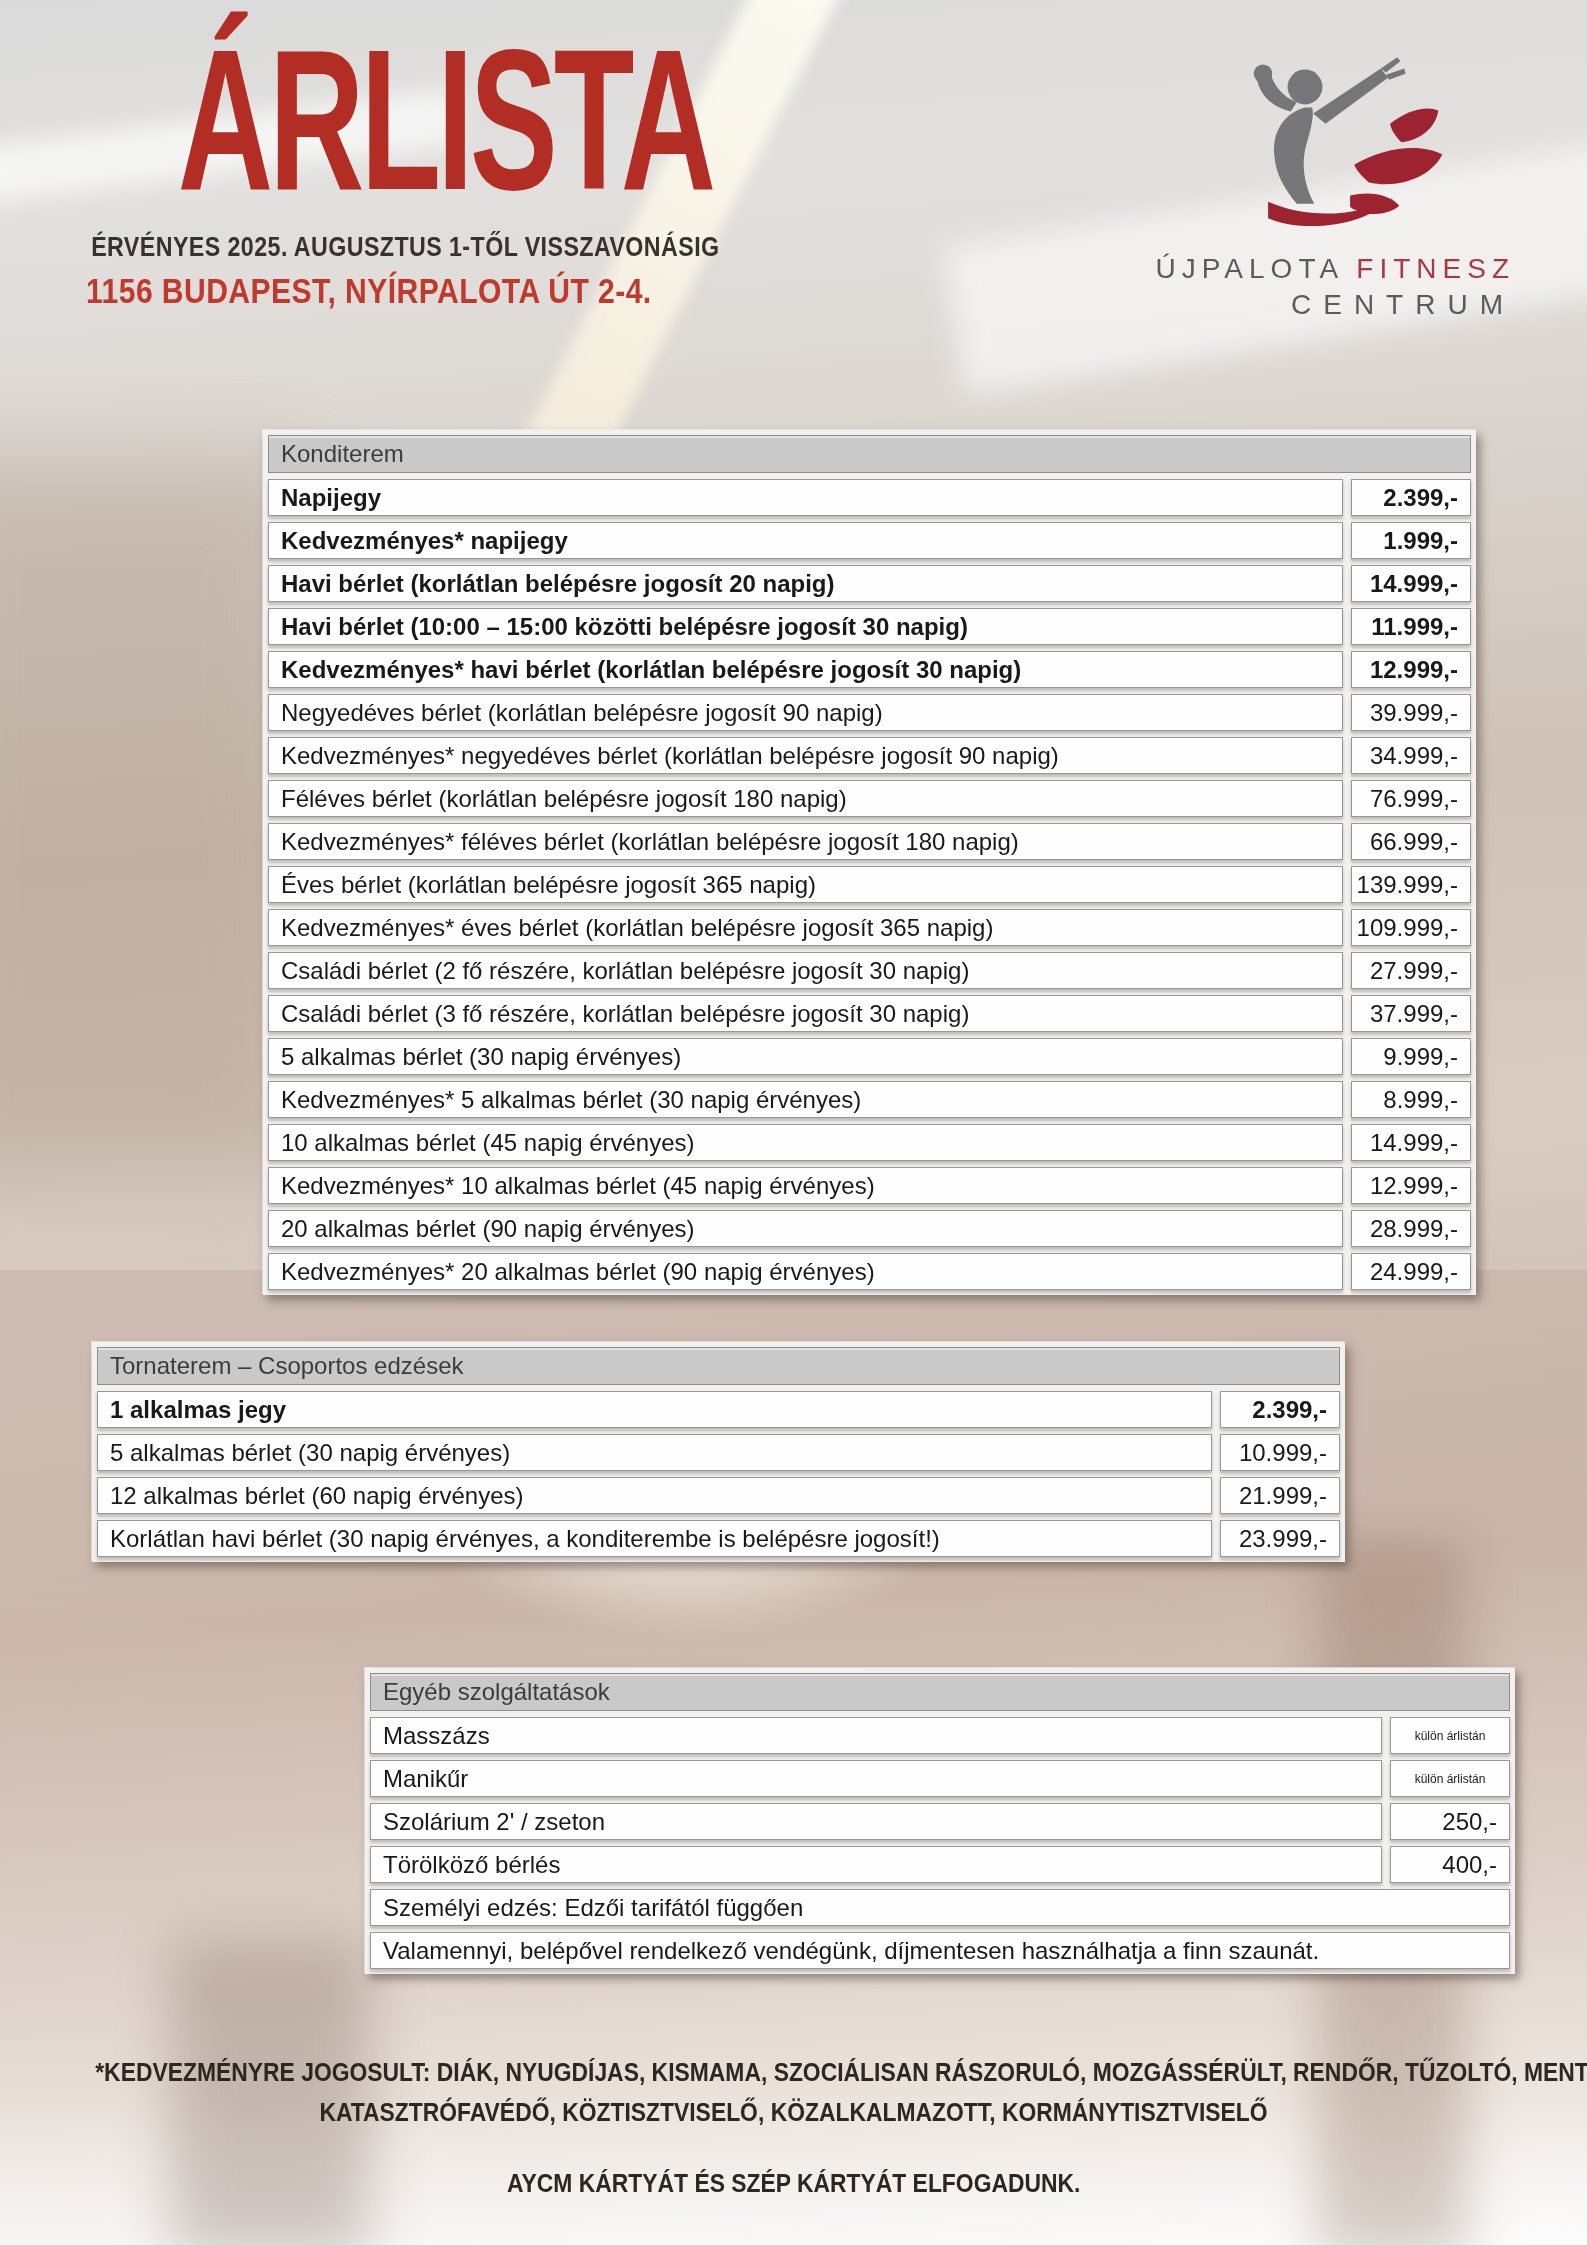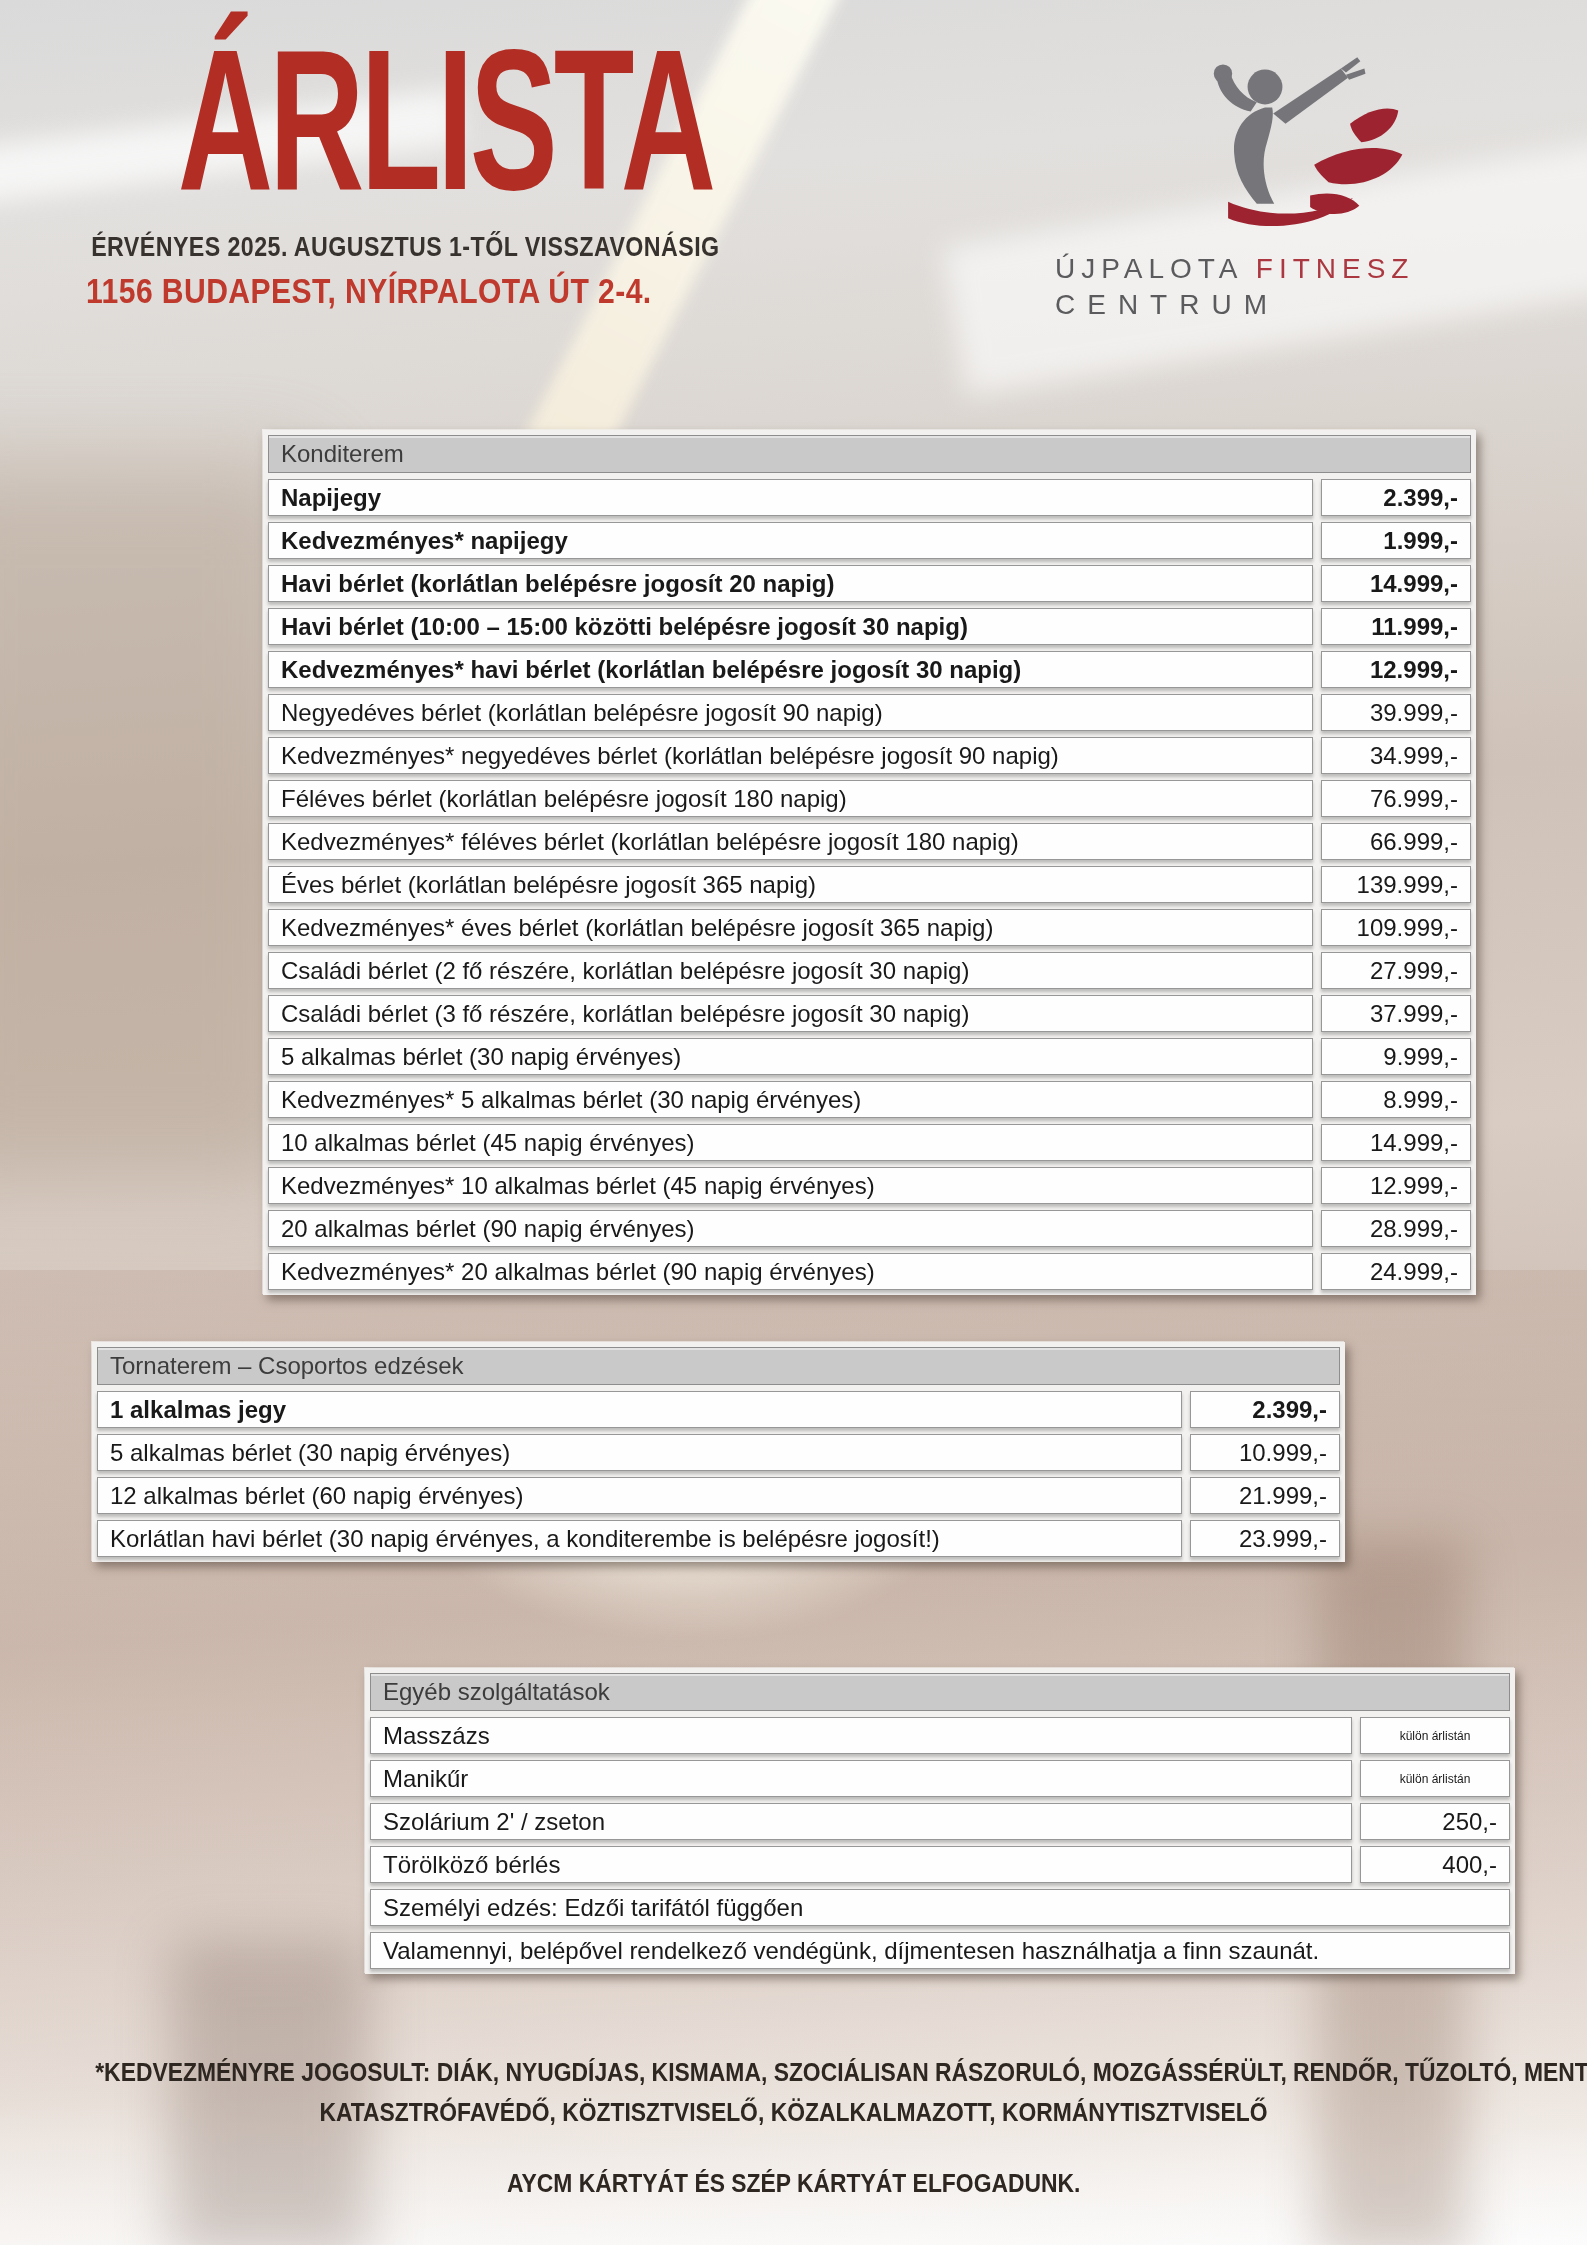--- a/index.html
+++ b/index.html
@@ -38,40 +38,40 @@
     display:inline-block;font-size:200px;line-height:1.06;font-weight:bold;
     color:#b22d24;letter-spacing:-6px;transform:scaleX(.66);transform-origin:center top;
     white-space:nowrap;}
   .validity{
     margin-top:6px;display:inline-block;font-size:27px;font-weight:bold;color:#37322e;
     letter-spacing:.5px;transform:scaleX(.86);transform-origin:center;white-space:nowrap;}
   .address{
     margin-top:8px;display:inline-block;font-size:35px;font-weight:bold;color:#bf392d;
     letter-spacing:.5px;transform:scaleX(.86);transform-origin:center;white-space:nowrap;}
 
-  .logo-block{position:absolute;left:1055px;top:48px;width:420px;text-align:left;}
+  .logo-block{position:absolute;left:1095px;top:48px;width:420px;text-align:right;}
   .logo-art{display:block;margin:0 auto;}
   .logo-line1{font-size:28px;letter-spacing:6px;color:#5b5b5e;white-space:nowrap;}
   .logo-line1 .brand-red{color:#ab3840;}
   .logo-line2{font-size:28px;letter-spacing:12px;color:#5b5b5e;margin-top:4px;}
 
   
   .panel{position:absolute;background:#f2f1ef;padding:5px;
     box-shadow:4px 5px 9px rgba(70,55,45,.5), -1px -1px 0 rgba(255,255,255,.65);}
   .panel-header{background:#c9c9c9;border:1px solid #8d8d8d;height:36px;
     display:flex;align-items:center;padding:0 12px;font-size:24px;color:#3c3c3c;
     box-shadow:inset 0 2px 0 #e3e3e3;margin-bottom:6px;}
   .rows{display:flex;flex-direction:column;gap:6px;}
   .row{display:flex;gap:8px;height:37px;}
   .cell{background:#fefefe;border:1px solid #979797;box-shadow:0 3px 3px rgba(0,0,0,.22);
     display:flex;align-items:center;font-size:24px;color:#191919;box-sizing:border-box;
     white-space:nowrap;overflow:hidden;}
   .cell.name{flex:1;padding:0 12px;}
   .cell.full{flex:1;padding:0 12px;}
-  .cell.price{width:150px;justify-content:flex-end;padding:0 12px;}
+  .cell.price{width:120px;justify-content:flex-end;padding:0 12px;}
   .cell.price.small{font-size:12px;justify-content:center;padding:0 6px;}
   .row.bold .cell{font-weight:bold;}
 
   #table-konditerem{left:263px;top:430px;width:1203px;}
   #table-tornaterem{left:92px;top:1342px;width:1243px;}
   #table-egyeb{left:365px;top:1668px;width:1140px;}
 
   
   .footer-note{position:absolute;left:0;width:100%;top:2052px;text-align:center;}
   .footer-note .line{display:block;font-size:26px;font-weight:bold;color:#2e2620;

